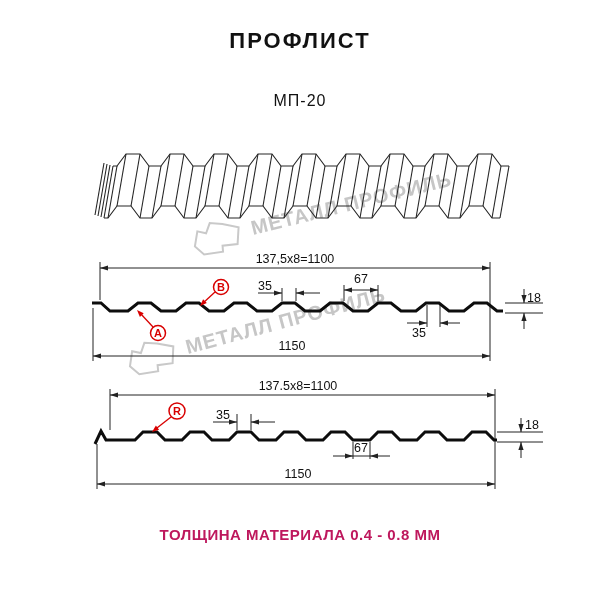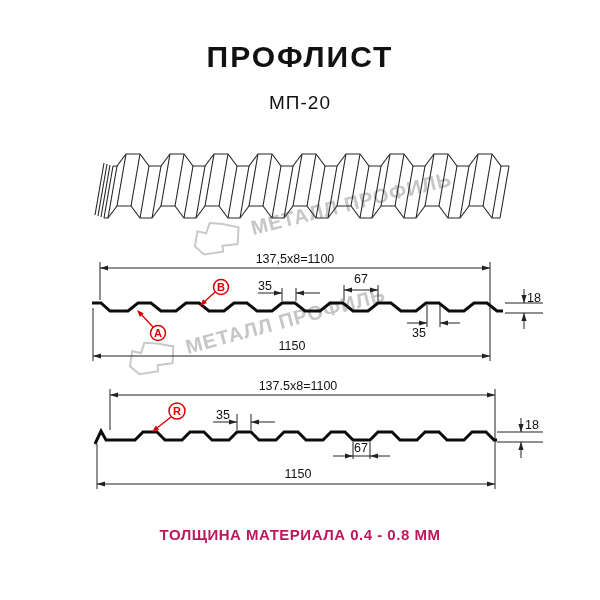--- a/index.html
+++ b/index.html
@@ -1,21 +1,21 @@
 <!DOCTYPE html>
 <html><head>
 <meta charset="utf-8">
 <style>
   html,body{margin:0;padding:0;background:#fff;}
   #stage{position:relative;width:600px;height:600px;background:#fff;overflow:hidden;
          font-family:"Liberation Sans",sans-serif;}
-  .title{position:absolute;left:0;top:40px;width:600px;text-align:center;
-         font-size:30px;font-weight:700;letter-spacing:2px;color:#111;}
+  .title{position:absolute;left:0;top:28px;width:600px;text-align:center;
+         font-size:22px;font-weight:700;letter-spacing:2px;color:#111;}
   .subtitle{position:absolute;left:0;top:92px;width:600px;text-align:center;
-         font-size:19px;font-weight:500;letter-spacing:1px;color:#111;}
+         font-size:16px;font-weight:500;letter-spacing:1px;color:#111;}
   .footer{position:absolute;left:0;top:526px;width:600px;text-align:center;
          font-size:15px;font-weight:700;letter-spacing:.5px;color:#be185d;}
   .watermark{position:absolute;display:flex;align-items:center;gap:9px;
          color:#c6c6c6;font-weight:700;font-size:20px;letter-spacing:1px;
          white-space:nowrap;transform-origin:0 50%;z-index:1;}
   .wm1{left:192px;top:225px;transform:rotate(-14deg);}
   .wm2{left:127px;top:345px;transform:rotate(-15deg);}
   .wm-logo{flex:0 0 auto;}
   svg.draw{position:absolute;z-index:2;overflow:visible;}
   #persp{left:90px;top:140px;}

